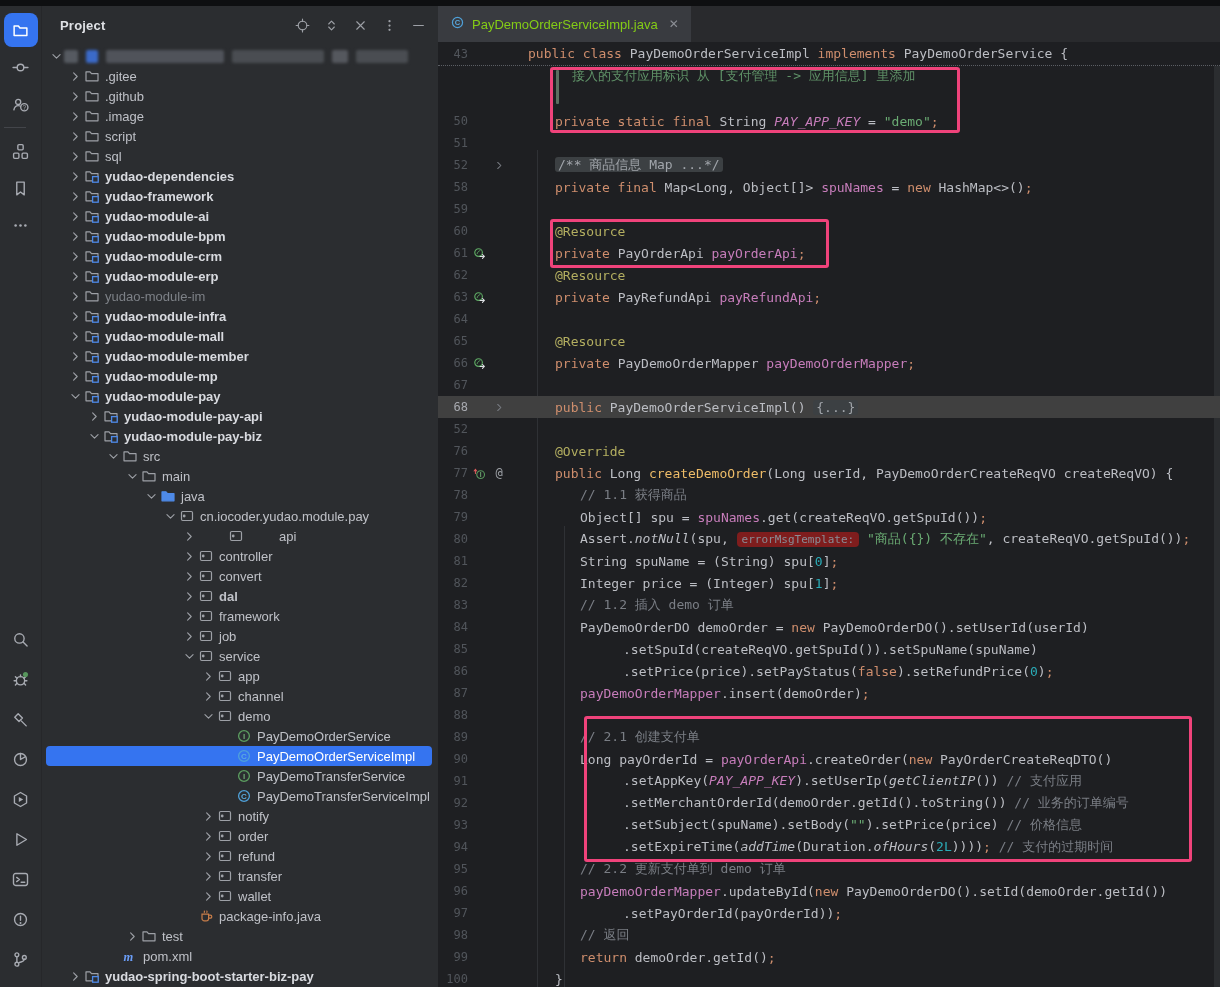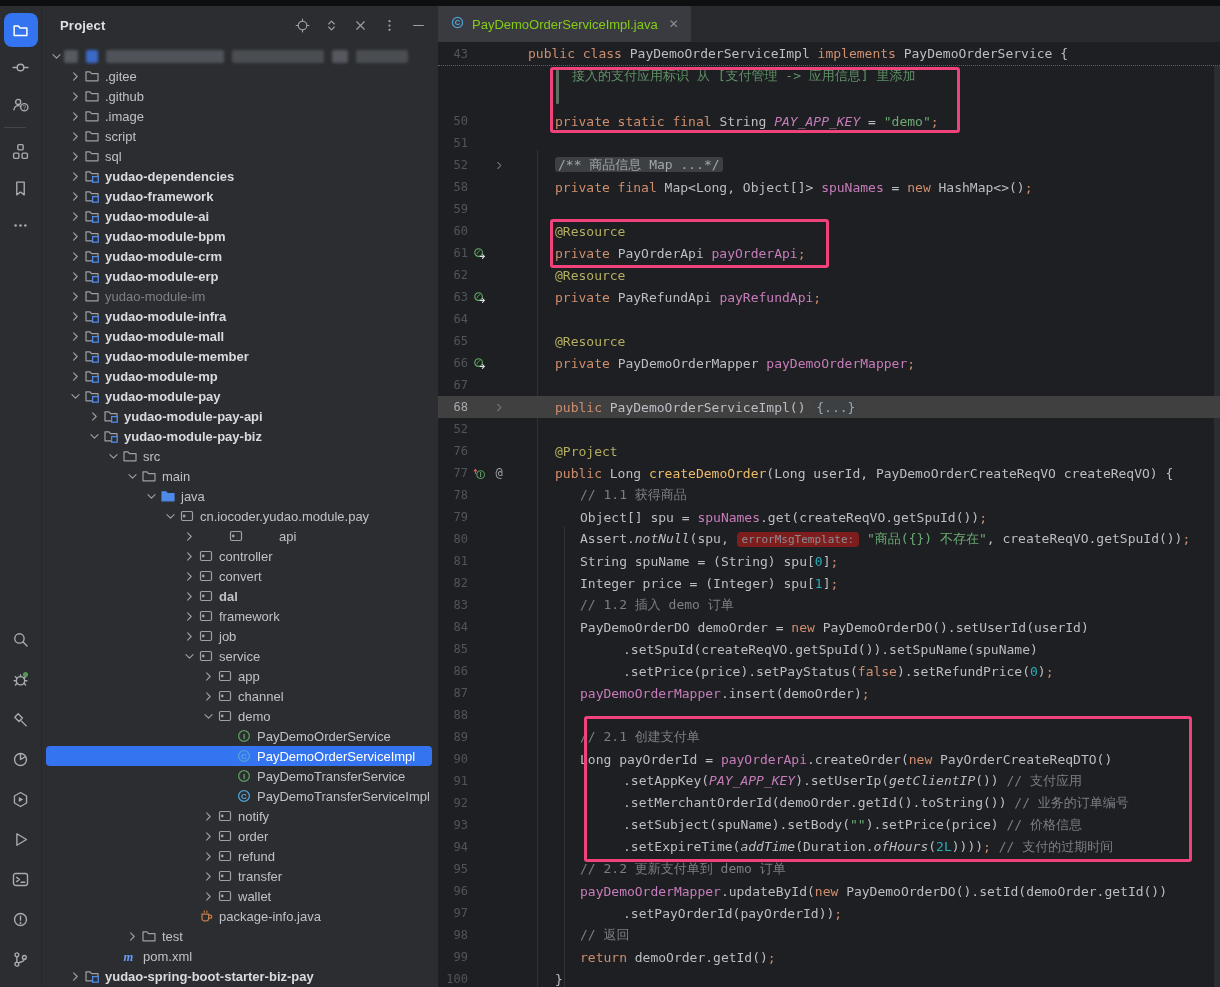--- a/index.html
+++ b/index.html
@@ -1003,21 +1003,21 @@
           <div class="c-row"><span class="g-num">66</span><span class="g-icon"><svg viewBox="0 0 14 14" fill="none" xmlns="http://www.w3.org/2000/svg">
                 <circle cx="6" cy="6" r="4.1" stroke="#5FAD65" stroke-width="1.2"></circle>
                 <path d="M4.4 7.4C5.2 4.8 6.6 4.2 7.9 3.8" stroke="#5FAD65" stroke-width="1"></path>
                 <path d="M7.6 10.2h4.6M10.2 8.2l2 2-2 2" stroke="#DFE1E5" stroke-width="1.2" stroke-linecap="round" stroke-linejoin="round"></path>
               </svg></span><span class="g-fold"></span><span class="c-code" style="padding-left: 47px;"><span class="tk-k">private </span><span class="tk-d">PayDemoOrderMapper </span><span class="tk-f">payDemoOrderMapper</span><span class="tk-se">;</span></span></div>
           <div class="c-row"><span class="g-num">67</span><span class="g-icon"></span><span class="g-fold"></span><span class="c-code" style="padding-left: 20px;"></span></div>
           <div class="c-row hl"><span class="g-num">68</span><span class="g-icon"></span><span class="g-fold"><svg viewBox="0 0 16 16" fill="none" xmlns="http://www.w3.org/2000/svg">
                 <path d="M5.4 3.6l4.6 4.4-4.6 4.4" stroke="#7A7E85" stroke-width="1.5" stroke-linecap="round" stroke-linejoin="round"></path>
               </svg></span><span class="c-code" style="padding-left: 47px;"><span class="tk-k">public </span><span class="tk-d">PayDemoOrderServiceImpl() </span><span class="tk-fo">{...}</span></span></div>
           <div class="c-row"><span class="g-num">52</span><span class="g-icon"></span><span class="g-fold"></span><span class="c-code" style="padding-left: 20px;"></span></div>
-          <div class="c-row"><span class="g-num">76</span><span class="g-icon"></span><span class="g-fold"></span><span class="c-code" style="padding-left: 47px;"><span class="tk-a">@Project</span></span></div>
+          <div class="c-row"><span class="g-num">76</span><span class="g-icon"></span><span class="g-fold"></span><span class="c-code" style="padding-left: 47px;"><span class="tk-a">@Override</span></span></div>
           <div class="c-row"><span class="g-num">77</span><span class="g-icon"><svg viewBox="0 0 14 14" fill="none" xmlns="http://www.w3.org/2000/svg">
                 <circle cx="8.2" cy="8.2" r="4.2" stroke="#57965C" stroke-width="1.2"></circle>
                 <text x="8.2" y="10.9" font-size="7" font-weight="700" fill="#6EA872" text-anchor="middle" font-family="Liberation Sans,sans-serif">I</text>
                 <path d="M2.6 7V2.6M2.6 2.6L1.2 4.3M2.6 2.6L4 4.3" stroke="#DB5C5C" stroke-width="1.1" stroke-linecap="round"></path>
               </svg></span><span class="g-fold"><span class="g-at">@</span></span><span class="c-code" style="padding-left: 47px;"><span class="tk-k">public </span><span class="tk-d">Long </span><span class="tk-m">createDemoOrder</span><span class="tk-d">(Long userId, PayDemoOrderCreateReqVO createReqVO) {</span></span></div>
           <div class="c-row"><span class="g-num">78</span><span class="g-icon"></span><span class="g-fold"></span><span class="c-code" style="padding-left: 72px;"><span class="tk-c">// 1.1 获得商品</span></span></div>
           <div class="c-row"><span class="g-num">79</span><span class="g-icon"></span><span class="g-fold"></span><span class="c-code" style="padding-left: 72px;"><span class="tk-d">Object[] spu = </span><span class="tk-f">spuNames</span><span class="tk-d">.get(createReqVO.getSpuId())</span><span class="tk-se">;</span></span></div>
           <div class="c-row"><span class="g-num">80</span><span class="g-icon"></span><span class="g-fold"></span><span class="c-code" style="padding-left: 72px;"><span class="tk-d">Assert.</span><span class="tk-i">notNull</span><span class="tk-d">(spu, </span><span class="tk-h">errorMsgTemplate:</span><span class="tk-d"> </span><span class="tk-s">"商品({}) 不存在"</span><span class="tk-d">, createReqVO.getSpuId())</span><span class="tk-se">;</span></span></div>
           <div class="c-row"><span class="g-num">81</span><span class="g-icon"></span><span class="g-fold"></span><span class="c-code" style="padding-left: 72px;"><span class="tk-d">String spuName = (String) spu[</span><span class="tk-n">0</span><span class="tk-d">]</span><span class="tk-se">;</span></span></div>
           <div class="c-row"><span class="g-num">82</span><span class="g-icon"></span><span class="g-fold"></span><span class="c-code" style="padding-left: 72px;"><span class="tk-d">Integer price = (Integer) spu[</span><span class="tk-n">1</span><span class="tk-d">]</span><span class="tk-se">;</span></span></div>

